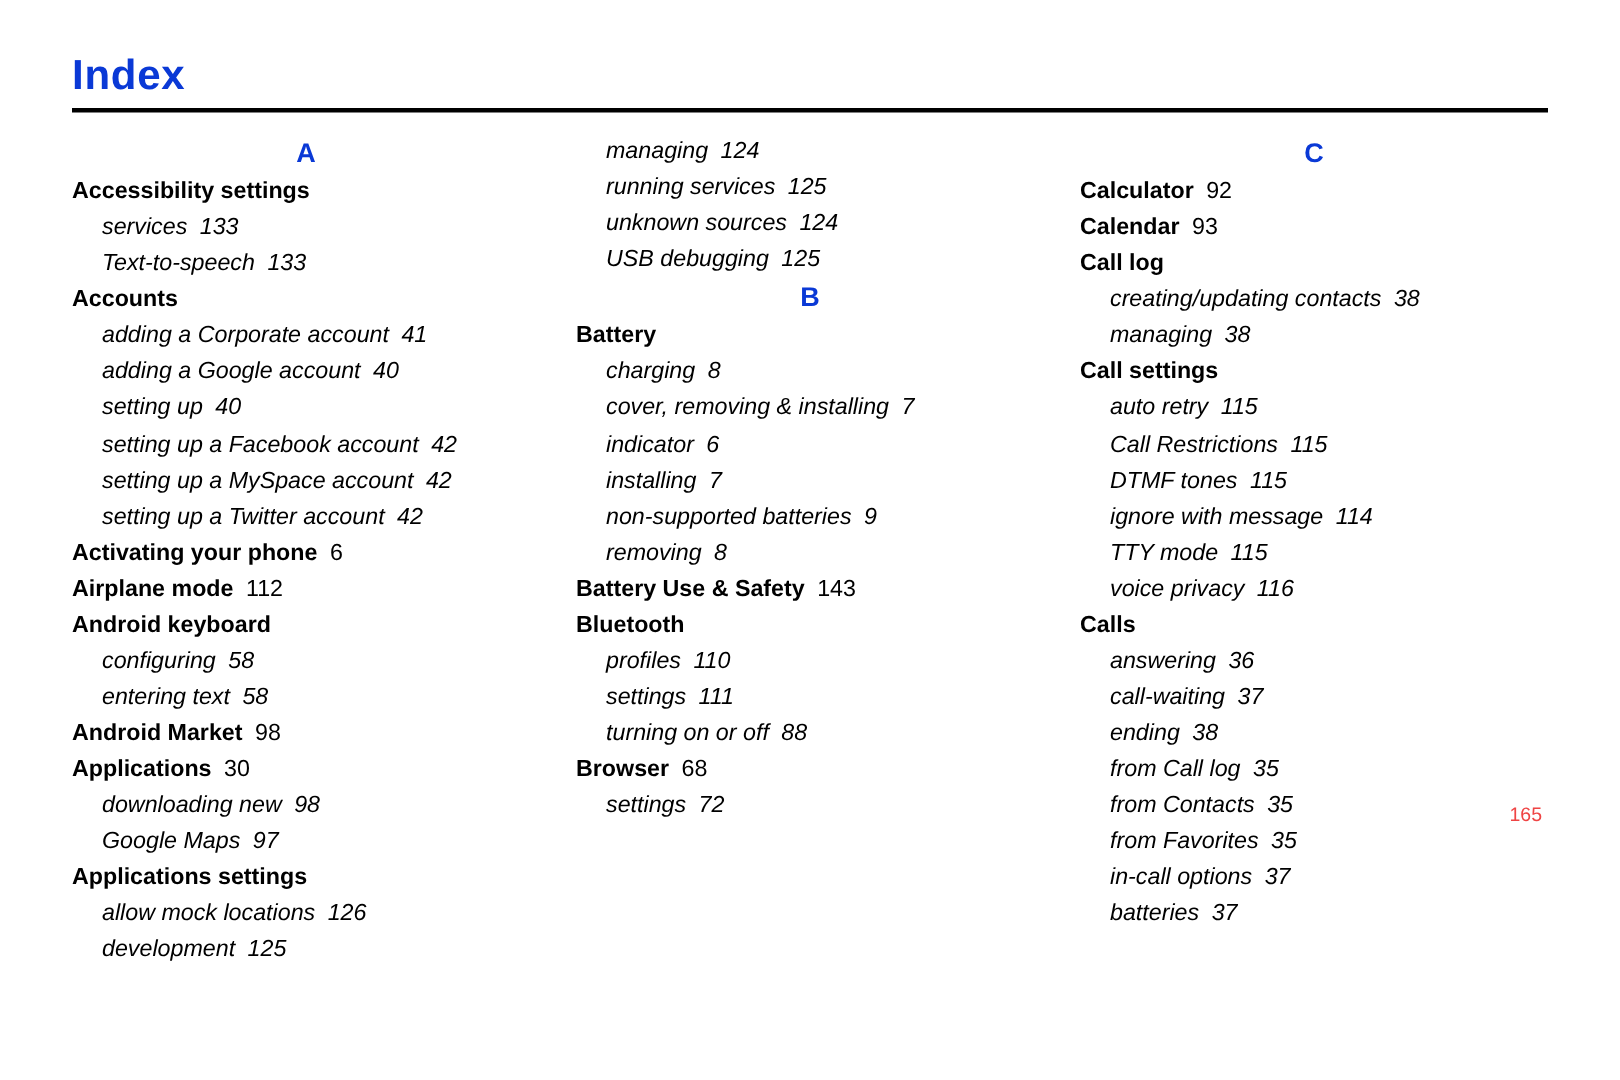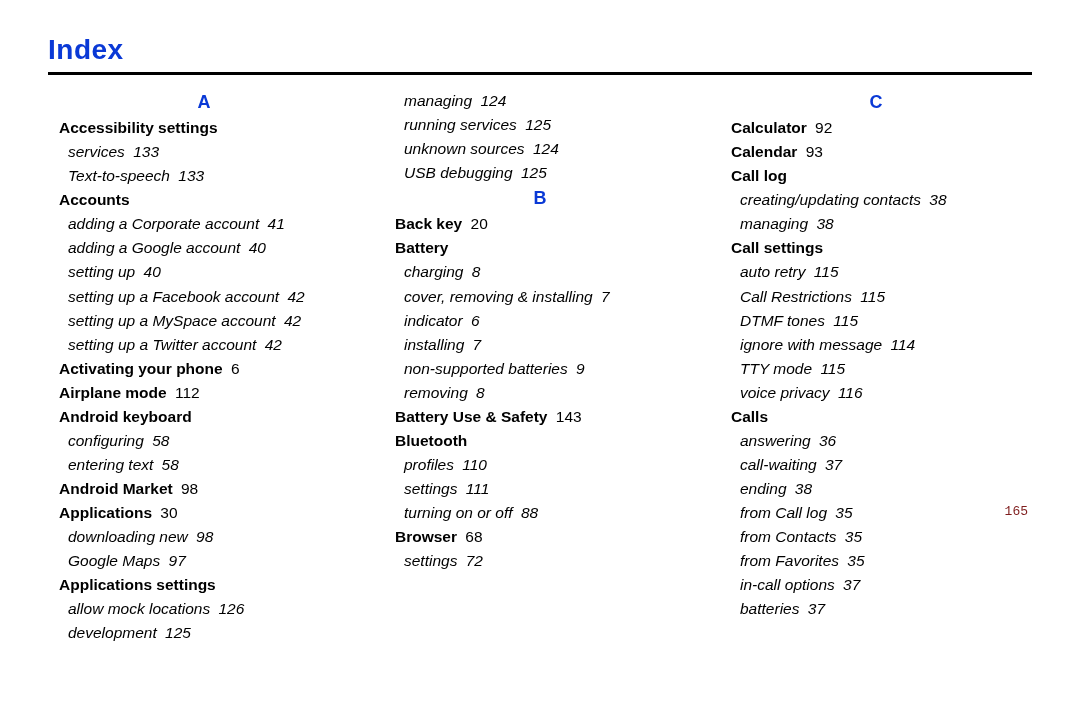--- a/index.html
+++ b/index.html
@@ -48,41 +48,41 @@
     text-align: center;
     font-weight: 800;
     color: #0a39d6;
     font-size: 18px;
     line-height: 1.3;
     margin: 2px 0 2px 0;
     font-family: Arial, Helvetica, sans-serif;
   }
   .lvl-head {
     font-weight: 800;
-    margin-left: 11px;
+    margin-left: 0;
   }
   .lvl-head .pg, .lvl-sub .pg {
     font-weight: 400;
     margin-left: 4px;
   }
   .lvl-sub {
     margin-left: 20px;
     font-weight: 400;
     font-style: italic;
   }
   .entry {
     white-space: normal;
   }
   .page-num {
     position: absolute;
-    bottom: 37px;
+    bottom: 6px;
     right: 52px;
     font-size: 13px;
-    color: #7f1d1d;
-    font-family: Liberation Mono, monospace;
+    color: #ef4444;
+    font-family: Liberation Sans, sans-serif;
   }
 </style>
 </head>
 <body>
 
 <div class="page">
   <h1 class="title">Index</h1>
   <hr class="rule">
 
   <div class="columns">
@@ -110,21 +110,20 @@
         <div class="entry lvl-head"><span>Applications settings</span></div>
         <div class="entry lvl-sub"><span>allow mock locations</span><span class="pg"> 126</span></div>
         <div class="entry lvl-sub"><span>development</span><span class="pg"> 125</span></div>
       </div>
     <div class="col">
         <div class="entry lvl-sub"><span>managing</span><span class="pg"> 124</span></div>
         <div class="entry lvl-sub"><span>running services</span><span class="pg"> 125</span></div>
         <div class="entry lvl-sub"><span>unknown sources</span><span class="pg"> 124</span></div>
         <div class="entry lvl-sub"><span>USB debugging</span><span class="pg"> 125</span></div>
         <div class="lvl-letter">B</div>
-        <div class="entry lvl-head"><span>Back key</span><span class="pg"> 20</span></div>
         <div class="entry lvl-head"><span>Battery</span></div>
         <div class="entry lvl-sub"><span>charging</span><span class="pg"> 8</span></div>
         <div class="entry lvl-sub"><span>cover, removing &amp; installing</span><span class="pg"> 7</span></div>
         <div class="entry lvl-sub"><span>indicator</span><span class="pg"> 6</span></div>
         <div class="entry lvl-sub"><span>installing</span><span class="pg"> 7</span></div>
         <div class="entry lvl-sub"><span>non-supported batteries</span><span class="pg"> 9</span></div>
         <div class="entry lvl-sub"><span>removing</span><span class="pg"> 8</span></div>
         <div class="entry lvl-head"><span>Battery Use &amp; Safety</span><span class="pg"> 143</span></div>
         <div class="entry lvl-head"><span>Bluetooth</span></div>
         <div class="entry lvl-sub"><span>profiles</span><span class="pg"> 110</span></div>

